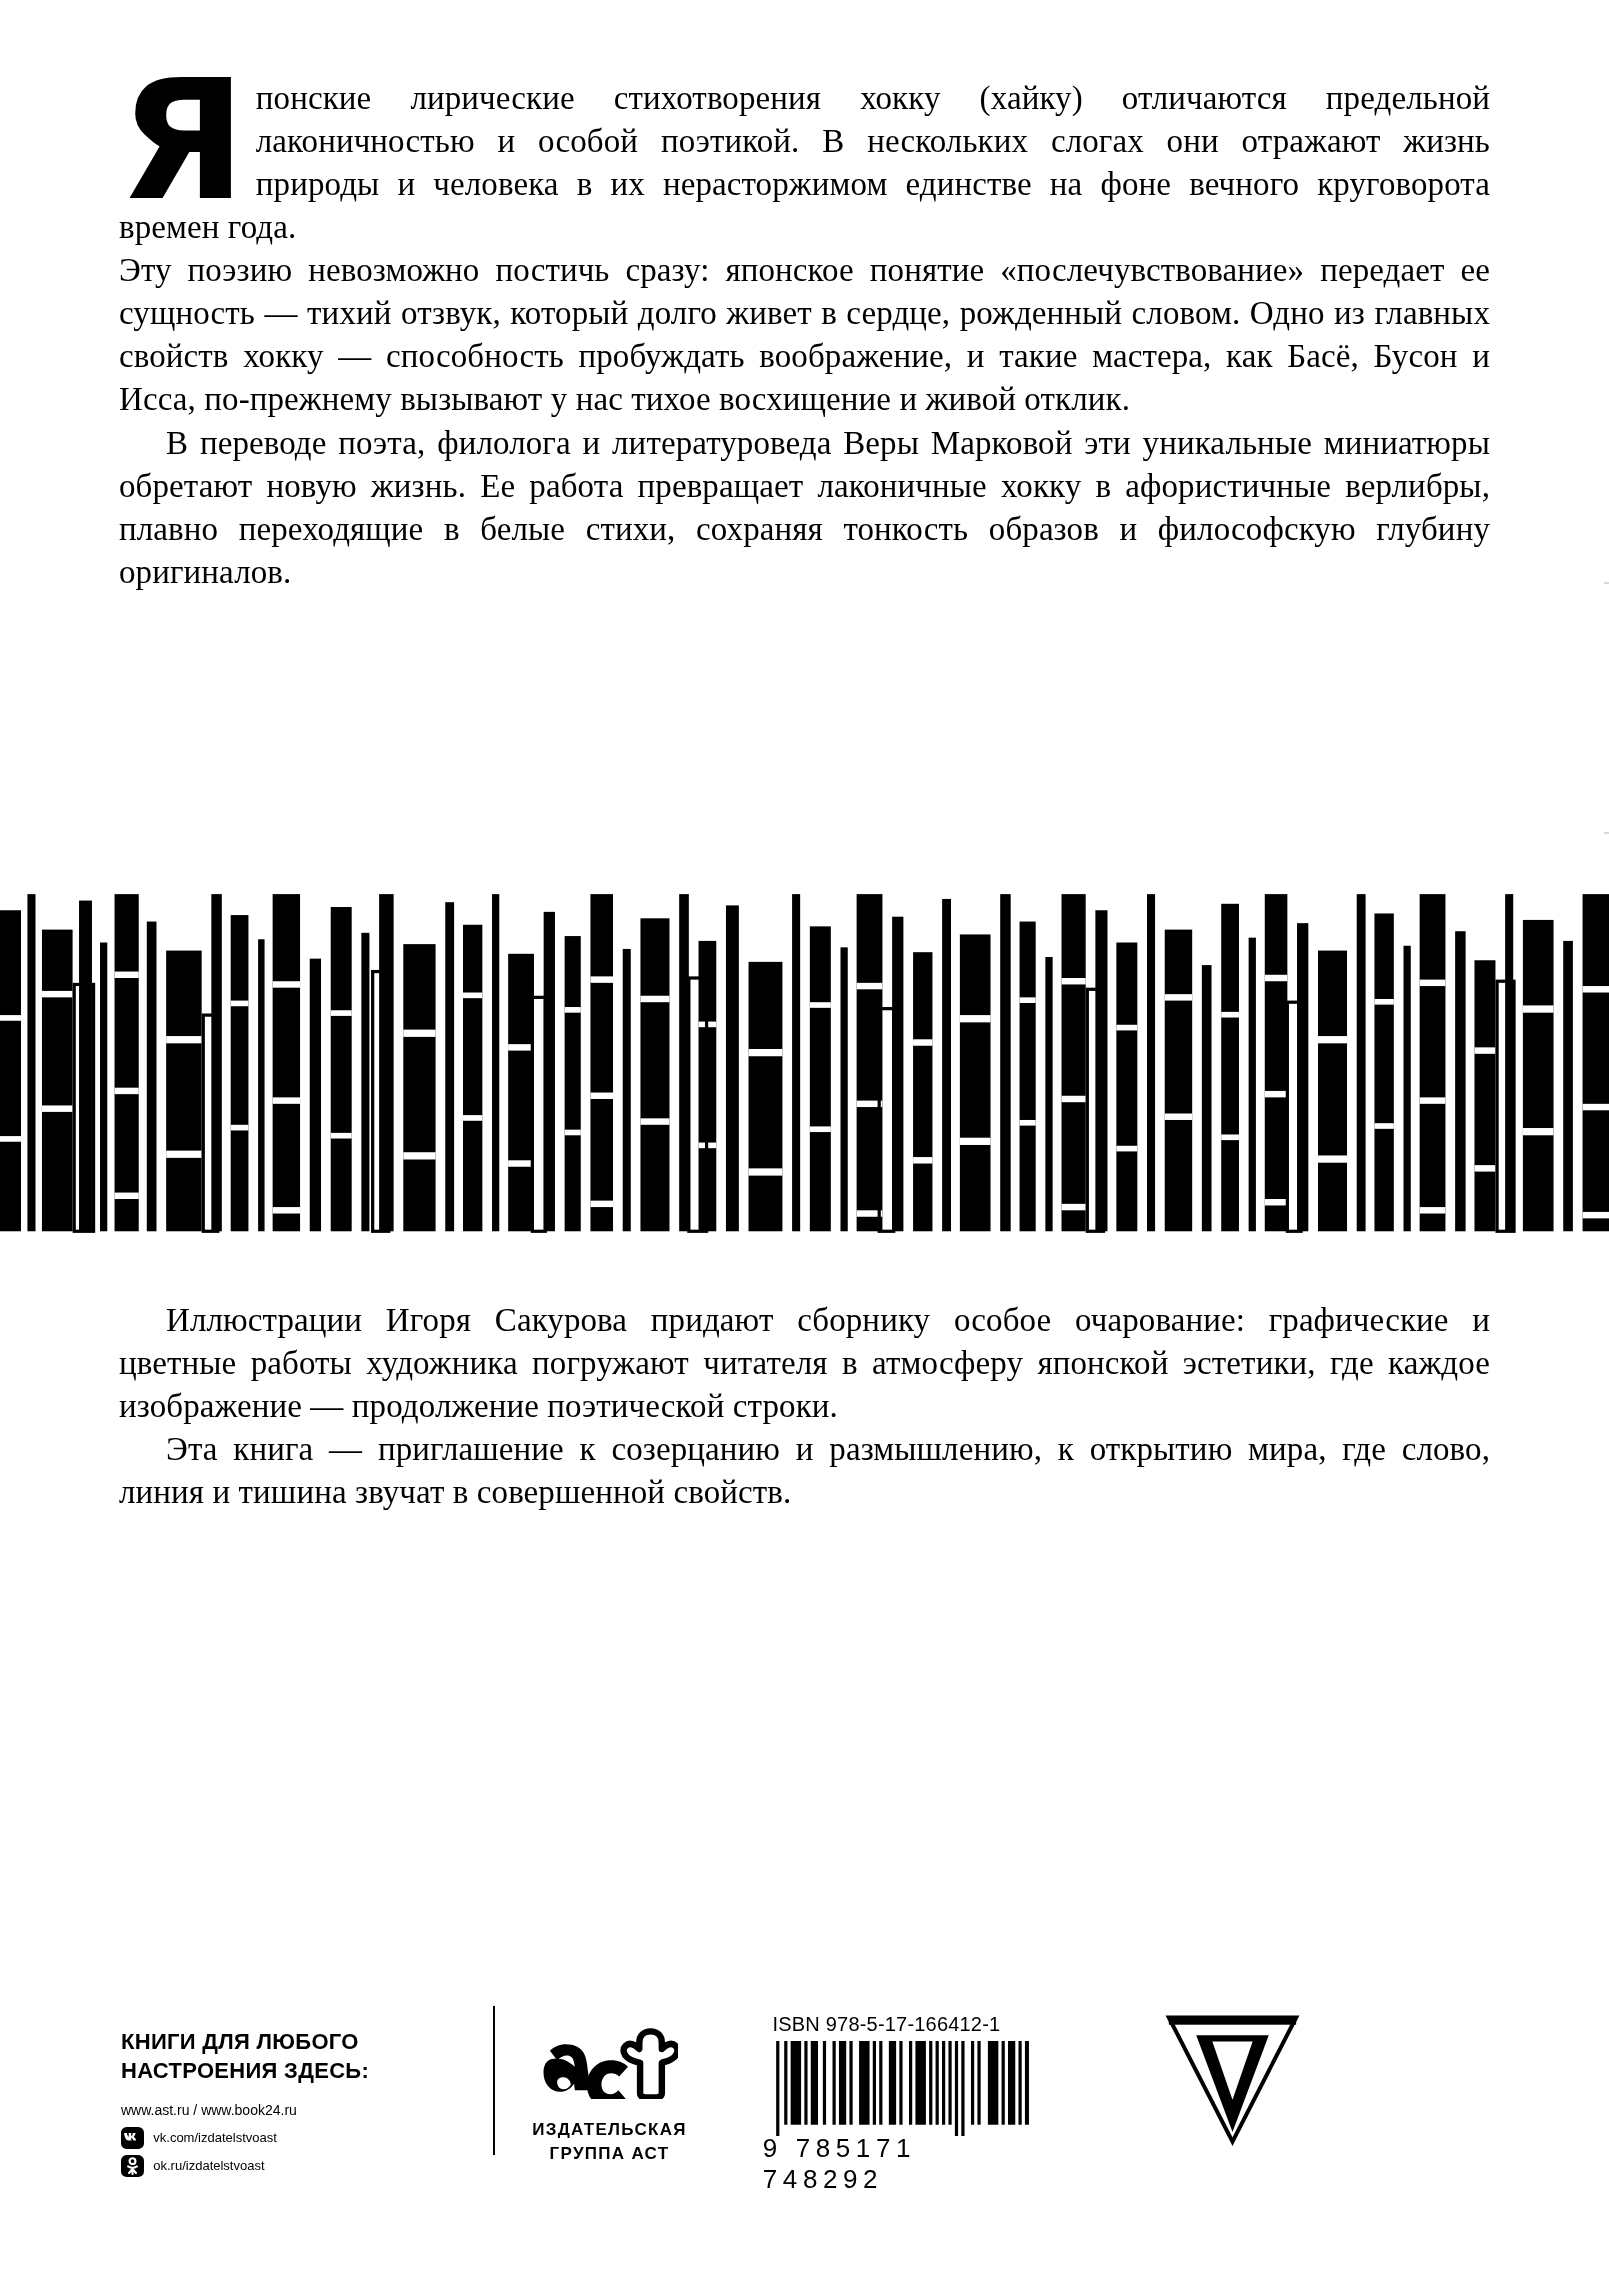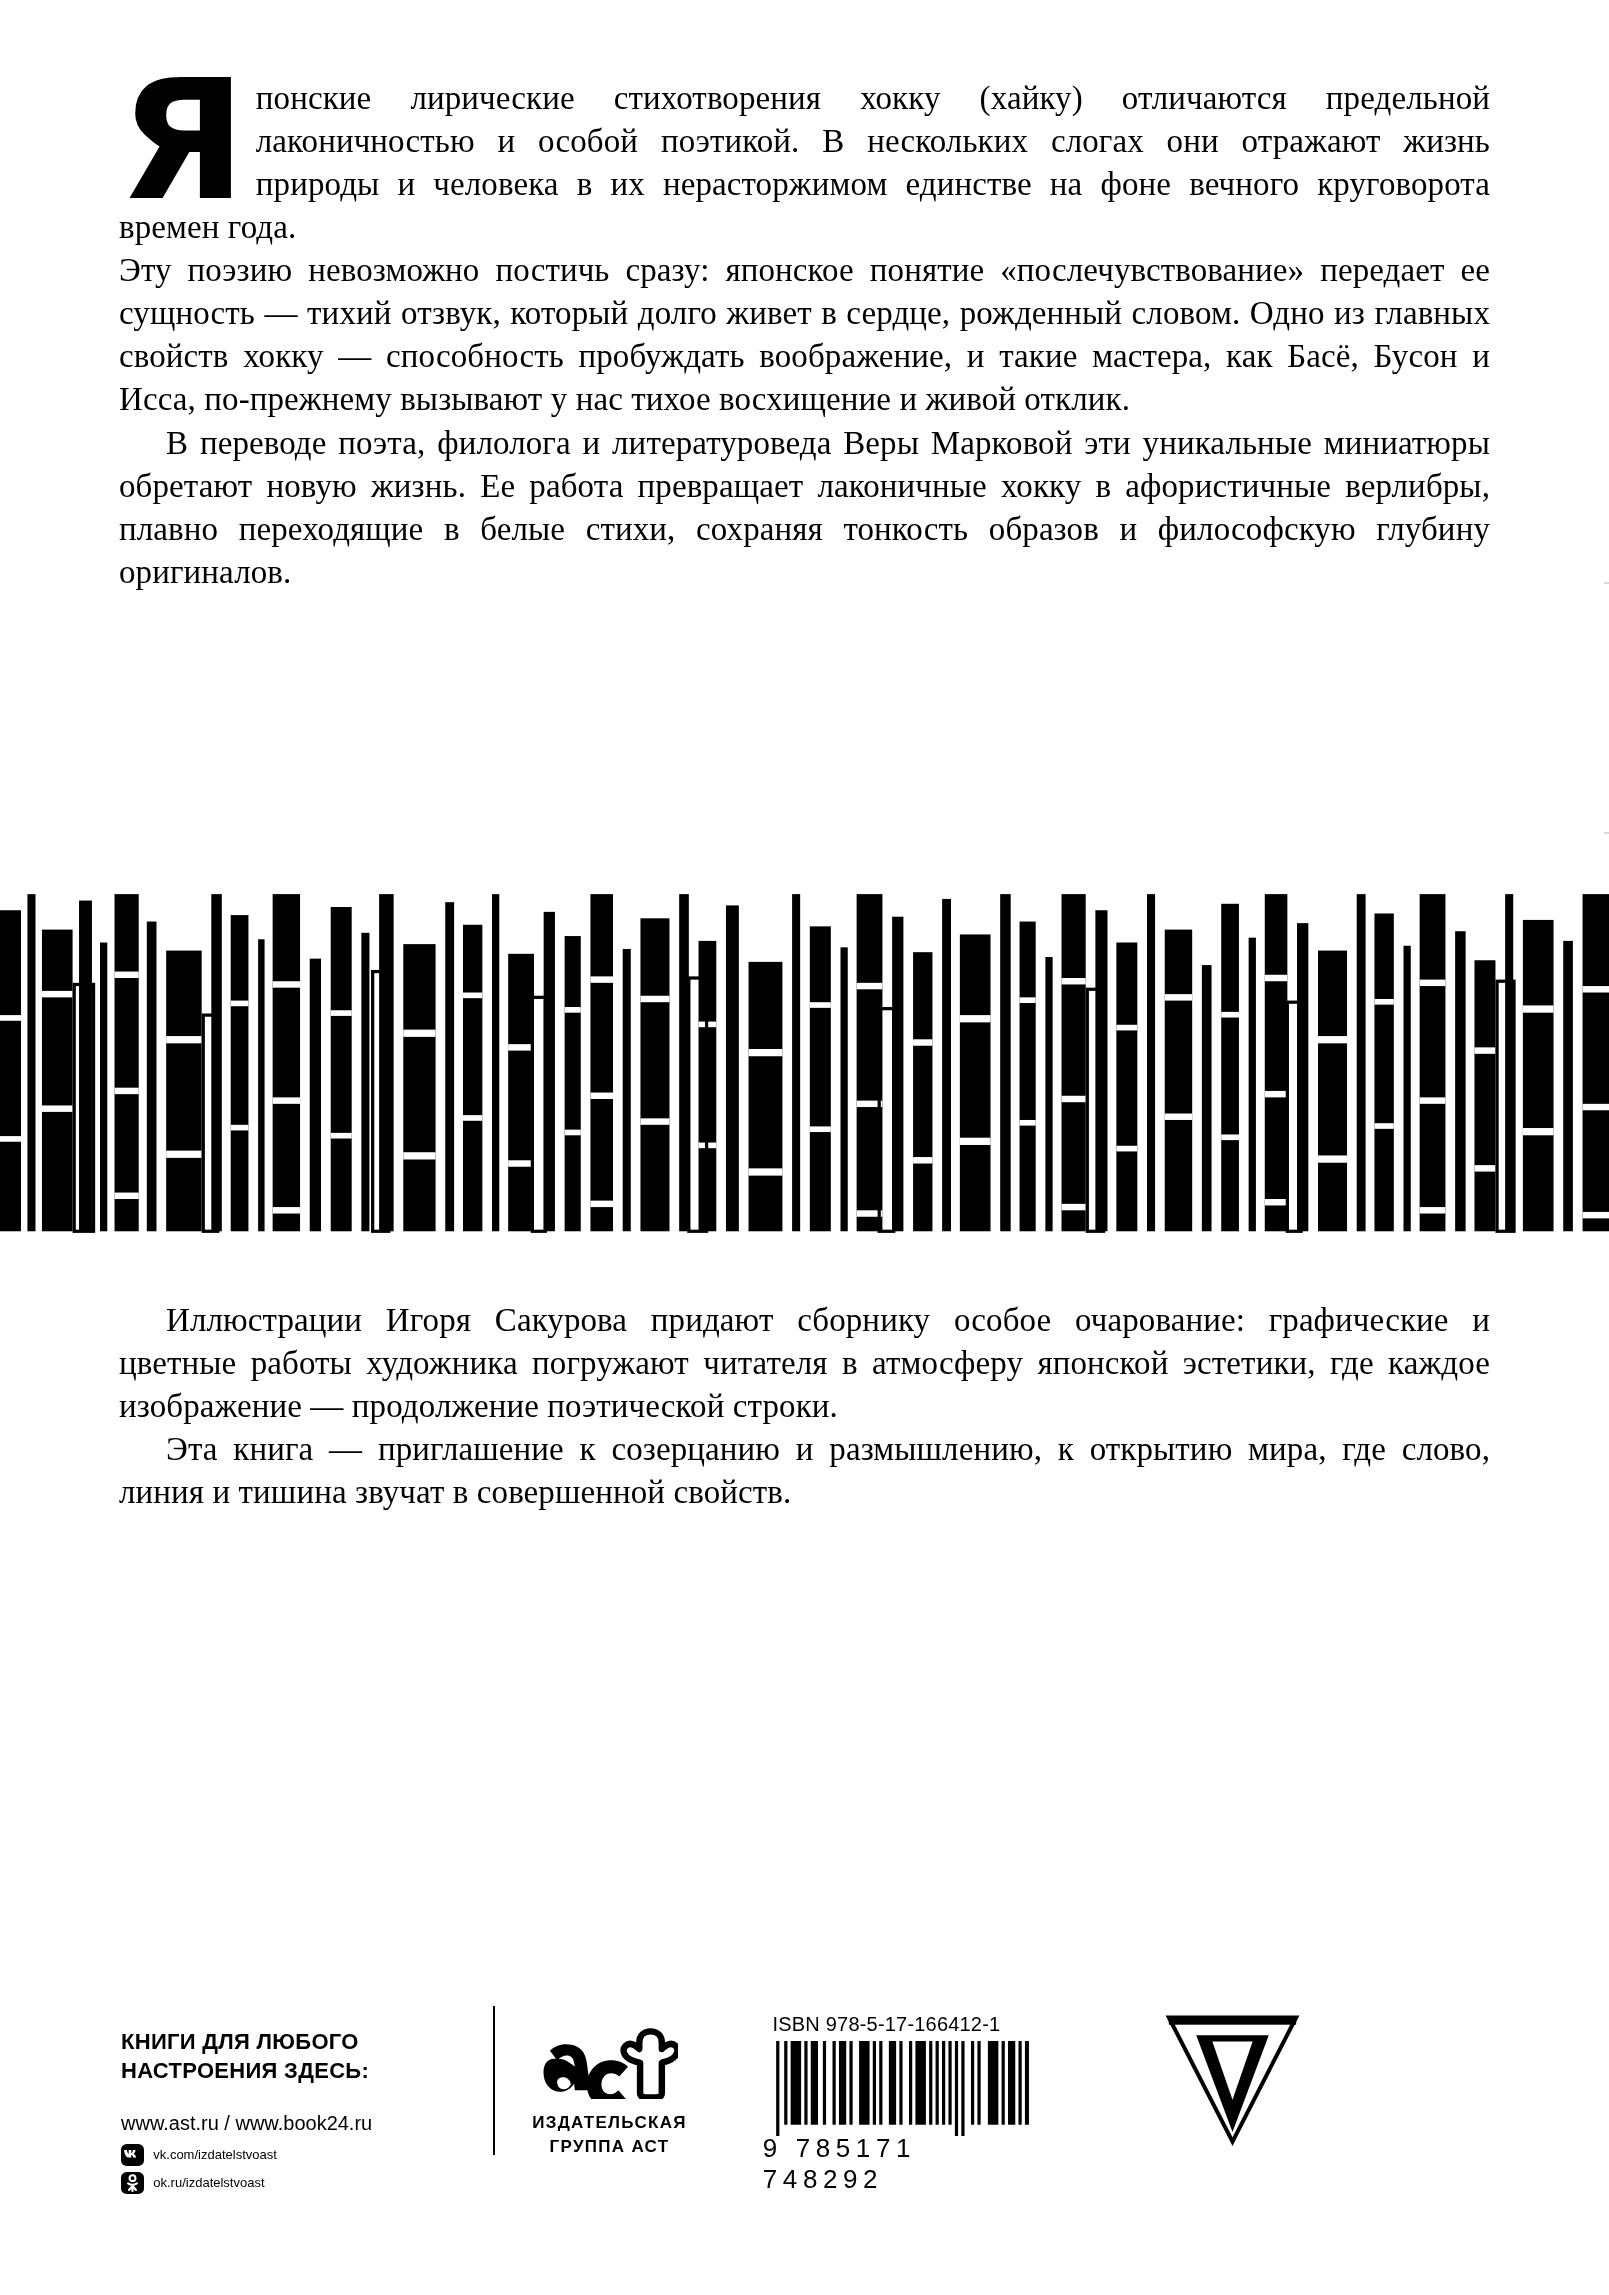--- a/index.html
+++ b/index.html
@@ -80,23 +80,23 @@
     font-family: "Liberation Sans", sans-serif;
   }
   .promo-head {
     font-size: 22px;
     font-weight: bold;
     line-height: 1.32;
     letter-spacing: 0.3px;
     text-transform: uppercase;
   }
   .promo-url {
-    font-size: 20px;
+    font-size: 14px;
     line-height: 1.5;
-    margin-top: 23px;
+    margin-top: 15px;
     white-space: nowrap;
   }
   .social-row {
     display: flex;
     align-items: center;
     gap: 9.7px;
     margin-top: 5.6px;
     font-size: 13px;
     line-height: 1.2;
   }
@@ -130,21 +130,21 @@
     text-align: center;
   }
   .ast-mark { height: 97px; position: relative; }
   .ast-mark svg { display: block; margin: 0 auto; }
   .ast-caption {
     font-family: "Liberation Sans", sans-serif;
     font-size: 17px;
     font-weight: bold;
     letter-spacing: 1.3px;
     line-height: 1.4;
-    margin-top: 10px;
+    margin-top: 17px;
     text-transform: uppercase;
   }
 
   .isbn-block {
     position: absolute;
     left: 758px;
     top: 44px;
     width: 290px;
     margin-top: 13px;
   }

